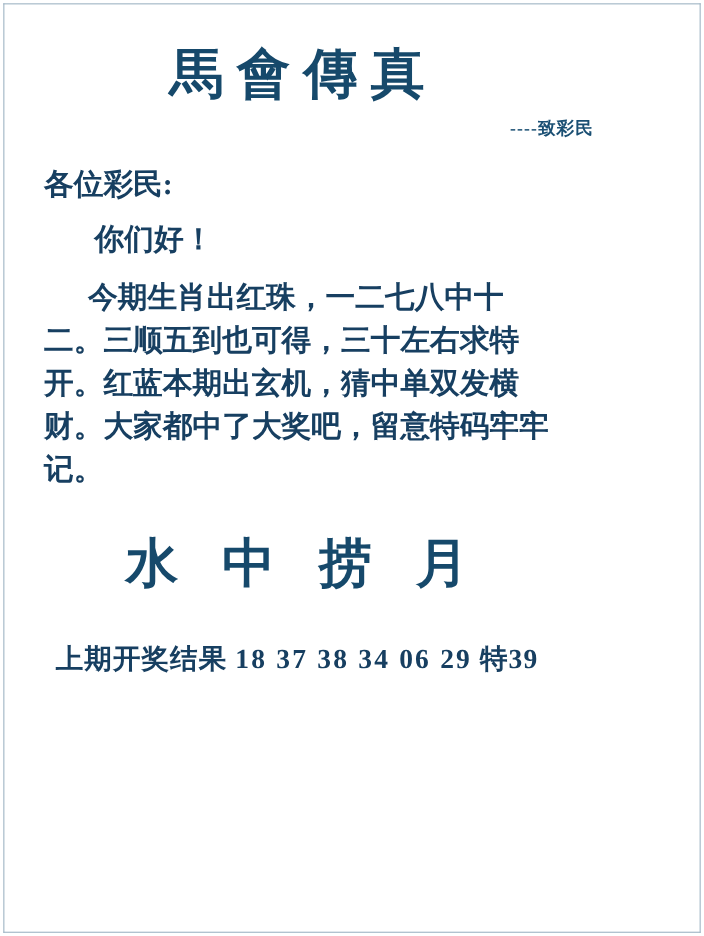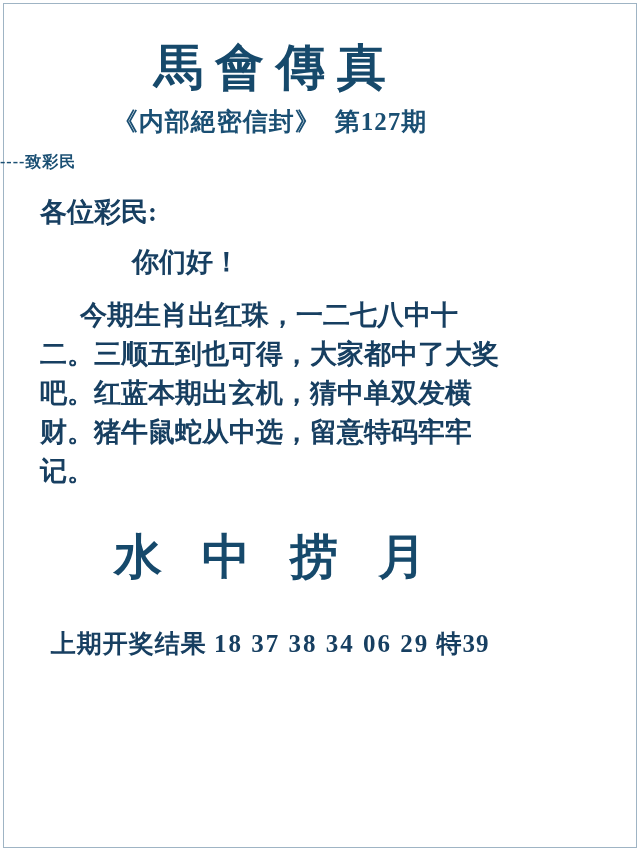--- a/index.html
+++ b/index.html
@@ -58,41 +58,41 @@
     font-weight: bold;
     color: #1a4f73;
     letter-spacing: 1px;
   }
   .subtitle-row .issue {
     margin-left: 14px;
     font-size: 25px;
   }
 
   .dedication {
-    text-align: left;
+    text-align: right;
     margin-top: 14px;
     font-size: 16px;
     font-weight: bold;
     color: #1a4f73;
     letter-spacing: 1px;
   }
 
   .body-text {
     margin: 20px 40px 0 40px;
     font-size: 27px;
     font-weight: bold;
     line-height: 1.45;
     color: #173f61;
     letter-spacing: 0px;
   }
   .line-greeting {
     margin-top: 16px;
   }
   .line-hello {
-    margin-left: 92px;
+    margin-left: 46px;
     margin-top: 10px;
   }
   .para {
     margin-top: 14px;
     text-indent: 40px;
   }
 
   .slogan {
     text-align: center;
     margin-top: 34px;
@@ -121,30 +121,27 @@
 <div class="page">
   <div class="frame-left"></div>
   <div class="frame-right"></div>
   <div class="frame-top"></div>
   <div class="frame-bottom"></div>
 
   <div class="content">
 
     <div class="title">馬會傳真</div>
 
-    <div class="subtitle-row">
-      <span>《内部絕密信封》</span><span class="issue">第127期</span>
-    </div>
 
     <div class="dedication">----致彩民</div>
 
     <div class="body-text">
       <div class="line-greeting">各位彩民:</div>
       <div class="line-hello">你们好！</div>
-      <div class="para">今期生肖出红珠，一二七八中十二。三顺五到也可得，大家都中了大奖吧。红蓝本期出玄机，猜中单双发横财。猪牛鼠蛇从中选，留意特码牢牢记。</div>
+      <div class="para">今期生肖出红珠，一二七八中十二。三顺五到也可得，三十左右求特开。红蓝本期出玄机，猜中单双发横财。大家都中了大奖吧，留意特码牢牢记。</div>
     </div>
 
     <div class="slogan">水 中 捞 月</div>
 
     <div class="footer">
       <span>上期开奖结果</span>
       <span class="nums">18  37  38  34  06  29</span>
       <span>特</span><span>39</span>
     </div>
 

